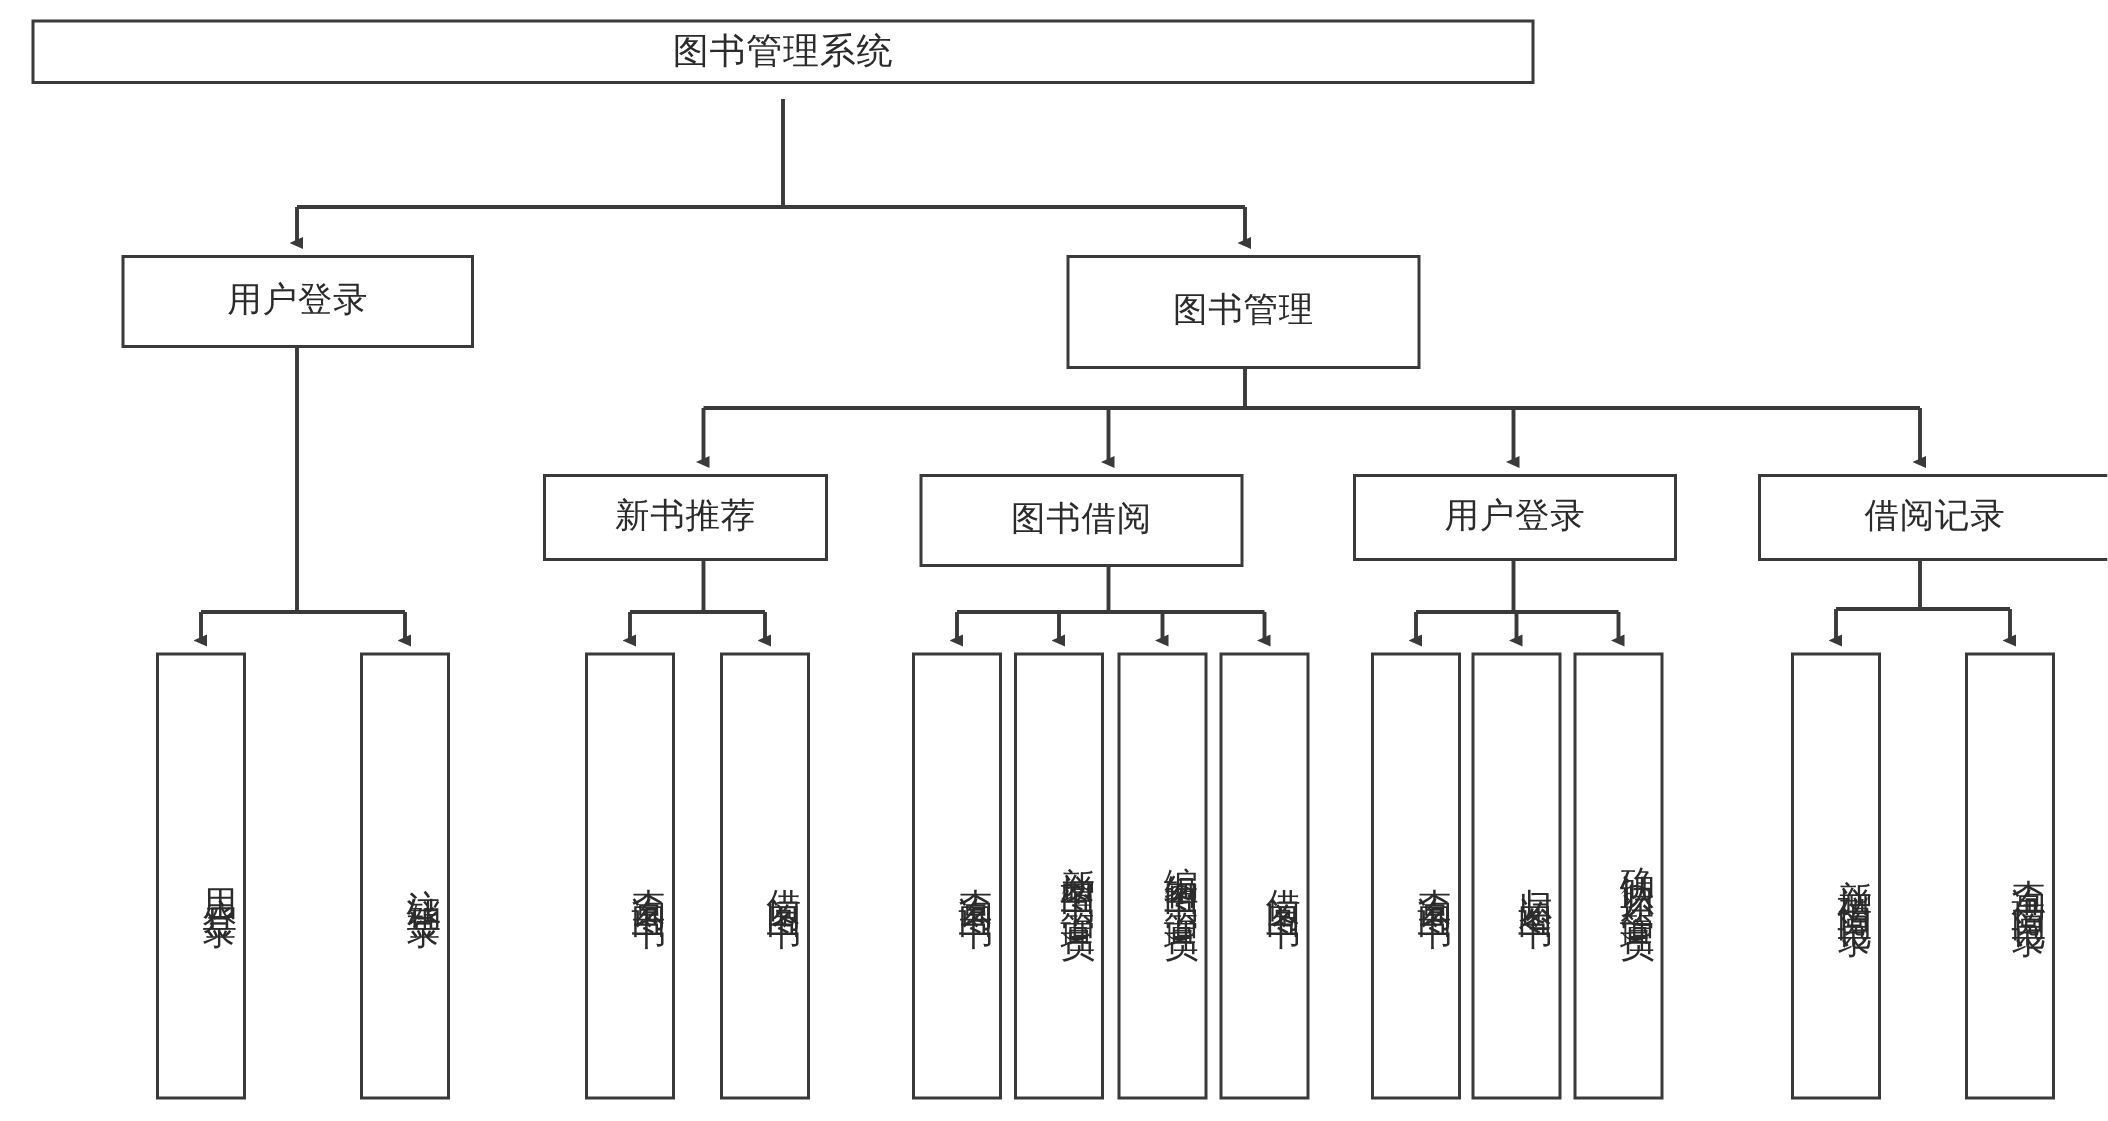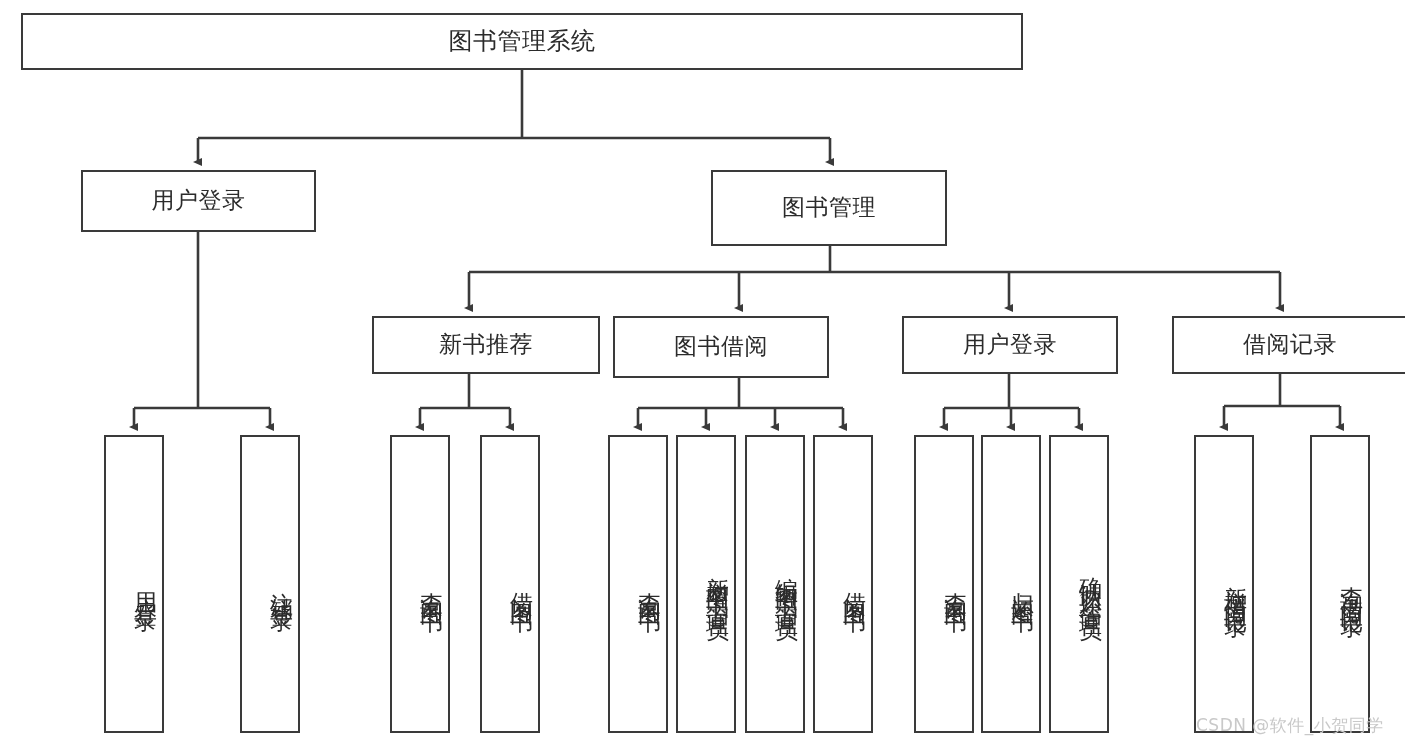--- a/index.html
+++ b/index.html
@@ -108,26 +108,26 @@
       <path d="M1011,408 L1011,427" marker-end="url(#arrow)"></path>
       <path d="M1079,408 L1079,427" marker-end="url(#arrow)"></path>
 
       <path d="M1280,374 L1280,406"></path>
       <path d="M1224,406 L1340,406"></path>
       <path d="M1224,406 L1224,427" marker-end="url(#arrow)"></path>
       <path d="M1340,406 L1340,427" marker-end="url(#arrow)"></path>
     </g>
   </svg>
 
-  <div class="node horiz root" style="left:21px; top:13px; width:1002px; height:57px;">图书管理系统</div>
+  <div class="node horiz root" style="left:21px; top:13px; width:1002px; height:43px;">图书管理系统</div>
 
   <div class="node horiz" style="left:81px; top:170px; width:235px; height:62px;">用户登录</div>
   <div class="node horiz" style="left:711px; top:170px; width:236px; height:76px;">图书管理</div>
 
-  <div class="node horiz" style="left:372px; top:316px; width:228px; height:58px;">新书推荐</div>
+  <div class="node horiz" style="left:362px; top:316px; width:190px; height:58px;">新书推荐</div>
   <div class="node horiz" style="left:613px; top:316px; width:216px; height:62px;">图书借阅</div>
   <div class="node horiz" style="left:902px; top:316px; width:216px; height:58px;">用户登录</div>
   <div class="node horiz" style="left:1172px; top:316px; width:236px; height:58px;">借阅记录</div>
 
   <div class="node vert" style="left:104px; top:435px; width:60px; height:298px;">用户登录</div>
   <div class="node vert" style="left:240px; top:435px; width:60px; height:298px;">注销登录</div>
 
   <div class="node vert" style="left:390px; top:435px; width:60px; height:298px;">查询图书</div>
   <div class="node vert" style="left:480px; top:435px; width:60px; height:298px;">借阅图书</div>
 
@@ -136,15 +136,14 @@
   <div class="node vert" style="left:745px; top:435px; width:60px; height:298px;">编辑图书（管理员）</div>
   <div class="node vert" style="left:813px; top:435px; width:60px; height:298px;">借阅图书</div>
 
   <div class="node vert" style="left:914px; top:435px; width:60px; height:298px;">查询图书</div>
   <div class="node vert" style="left:981px; top:435px; width:60px; height:298px;">归还图书</div>
   <div class="node vert" style="left:1049px; top:435px; width:60px; height:298px;">确认归还（管理员）</div>
 
   <div class="node vert" style="left:1194px; top:435px; width:60px; height:298px;">新增借阅记录</div>
   <div class="node vert" style="left:1310px; top:435px; width:60px; height:298px;">查询借阅记录</div>
 
-  <div class="watermark" style="left:1196px; top:714px;">CSDN @软件_小贺同学</div>
 
 </div>
 
 </body></html>

